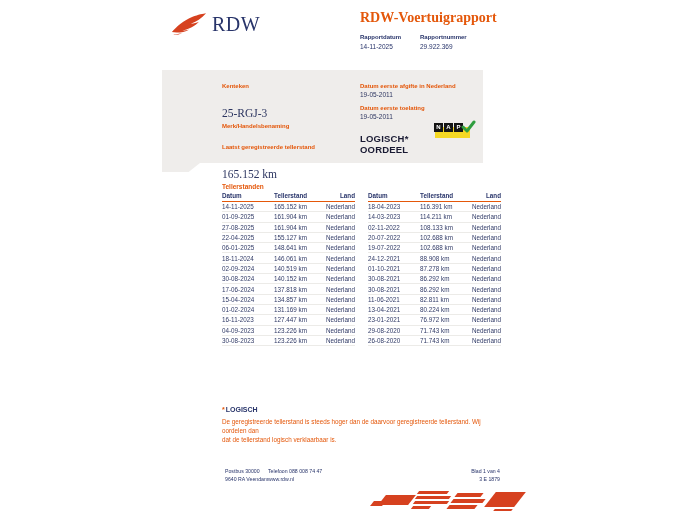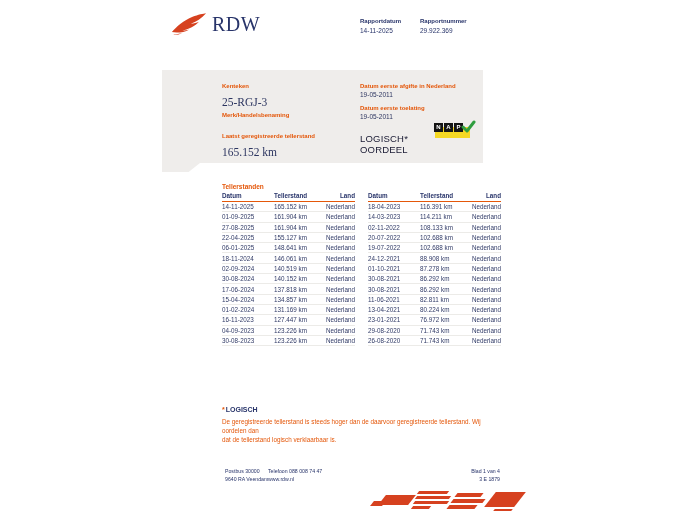--- a/index.html
+++ b/index.html
@@ -29,24 +29,24 @@
   .meta-col + .meta-col{margin-left:6px;}
   .meta .label{font-size:6px;font-weight:bold;color:var(--navy);}
   .meta .value{font-size:6.5px;color:var(--navy);margin-top:3px;}
   
   .panel{position:absolute;left:162px;top:70px;width:321px;height:93px;background:var(--panel);}
   .panel-tab{position:absolute;left:162px;top:163px;width:38px;height:9px;background:var(--panel);
     clip-path:polygon(0 0,100% 0,70% 100%,0 100%);}
   .p-left{position:absolute;left:60px;top:13px;width:150px;}
   .p-right{position:absolute;left:198px;top:13px;width:120px;}
   .lab{font-size:6px;font-weight:bold;color:var(--accent);display:block;}
-  .val-serif{font-family:"Liberation Serif",serif;font-size:11.5px;color:var(--value-ink);display:block;margin:7px 0 4px;}
+  .val-serif{font-family:"Liberation Serif",serif;font-size:11.5px;color:var(--value-ink);display:block;margin:18px 0 4px;}
   .gap-top{margin-top:15px;}
   .val-small{font-size:6.5px;color:var(--value-ink);display:block;margin:2px 0 7px;}
-  .oordeel{margin-top:14px;font-size:9.5px;font-weight:400;color:#191a33;line-height:10.5px;letter-spacing:.2px;}
+  .oordeel{margin-top:14px;font-size:9.5px;font-weight:700;color:#191a33;line-height:10.5px;letter-spacing:.2px;}
   .nap{position:absolute;left:272px;top:52px;width:42px;height:18px;}
   .nap-yellow{position:absolute;left:1px;top:5px;width:35px;height:11px;background:var(--nap-yellow);}
   .nap-sq{position:absolute;top:1px;width:9px;height:9px;background:#141414;color:#fff;
     font-size:6px;font-weight:bold;text-align:center;line-height:9px;}
   .nap-sq.s0{left:0;} .nap-sq.s1{left:10px;} .nap-sq.s2{left:20px;}
   .nap-check{position:absolute;left:27px;top:-2px;width:15px;height:14px;}
   
   .section-title{position:absolute;left:222px;top:183px;font-size:6.5px;font-weight:bold;color:var(--accent);}
   .tbl{position:absolute;top:192px;width:133px;}
   .tbl.left{left:222px;} .tbl.right{left:368px;}
@@ -92,20 +92,21 @@
     <svg viewBox="0 0 40 26">
       <path fill="#d6411f" d="M1 22 C6 16 14 9 24 5 C30 2.5 36 1.5 39 1 C34 6.5 28 10.5 22 12.8
         C25.5 12.4 28.5 11.6 31 10.4 C27 15 20 18.6 12.5 20.2 C15.5 20.2 18 19.8 20.5 19
         C14.5 22.3 7 23.2 1 22 Z"></path>
       <path fill="#d6411f" d="M2 25 C6 24.6 9.5 23.8 12.5 22.6 C9.5 24.6 5.8 25.4 2 25 Z"></path>
     </svg>
     <span class="logo-text">RDW</span>
   </div>
 
   <div class="title-block">
+    <div class="doc-title">RDW-Voertuigrapport</div>
     <div class="meta">
       <div class="meta-col">
         <div class="label">Rapportdatum</div>
         <div class="value">14-11-2025</div>
       </div>
       <div class="meta-col">
         <div class="label">Rapportnummer</div>
         <div class="value">29.922.369</div>
       </div>
     </div>

